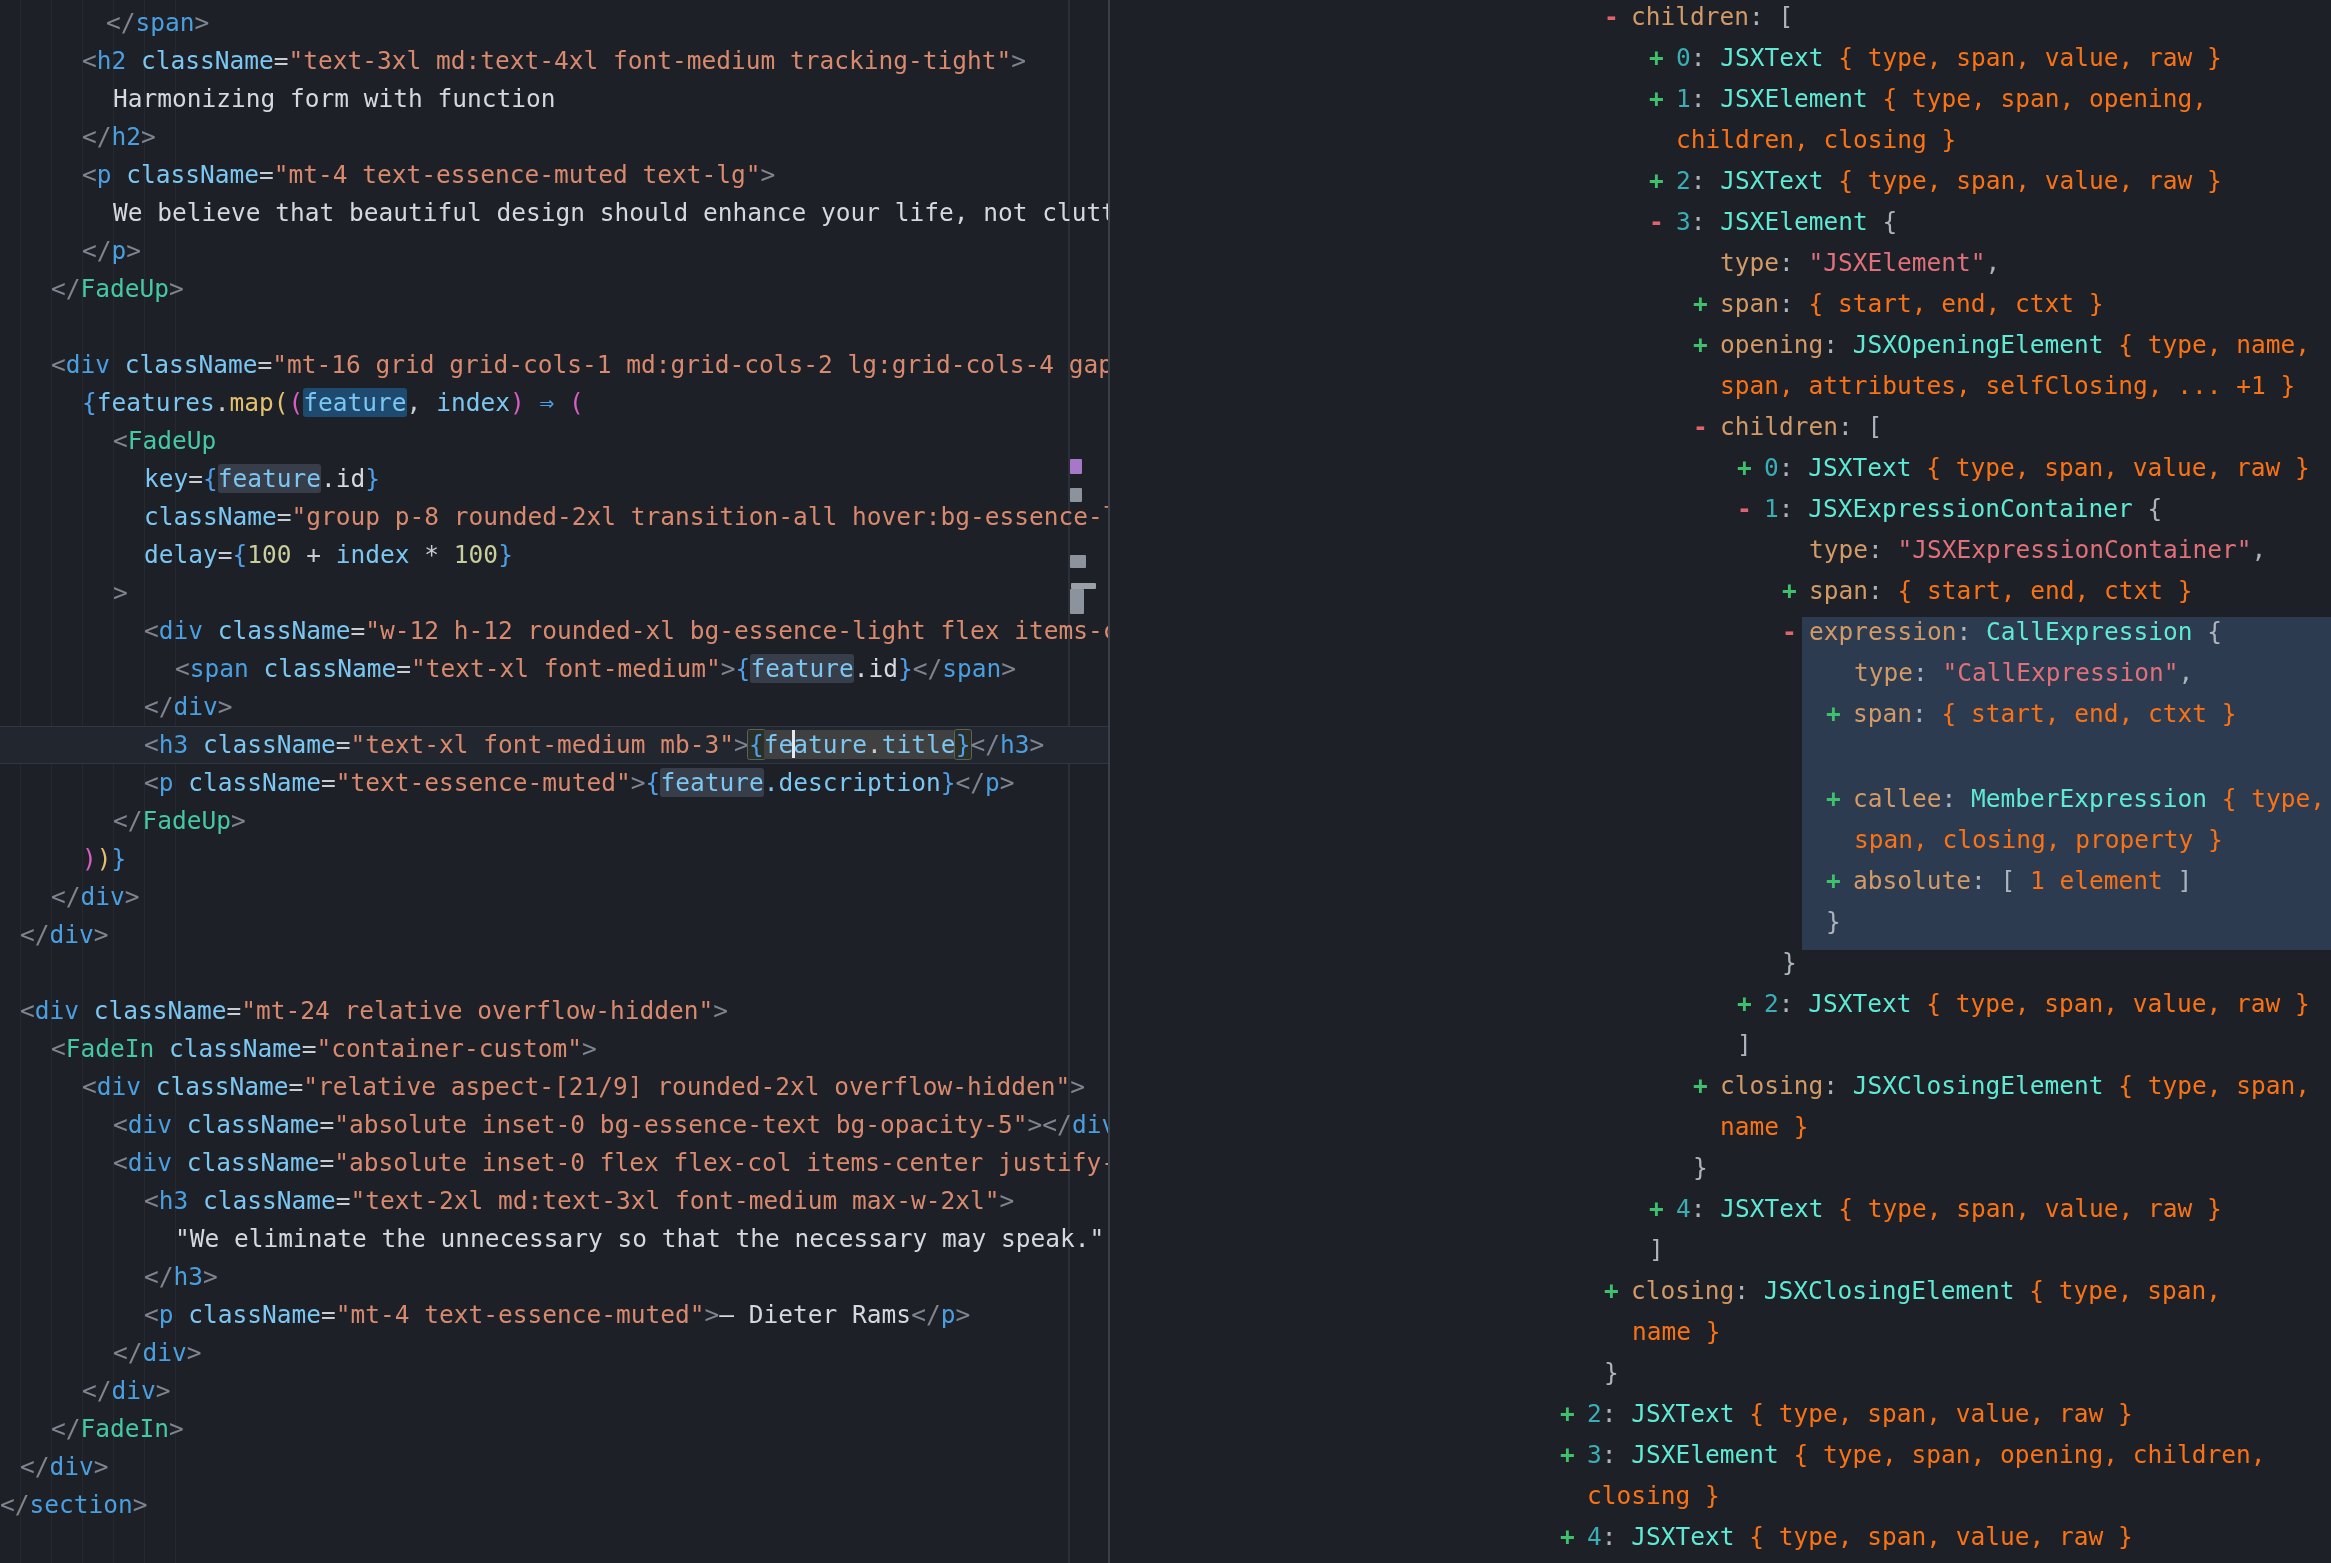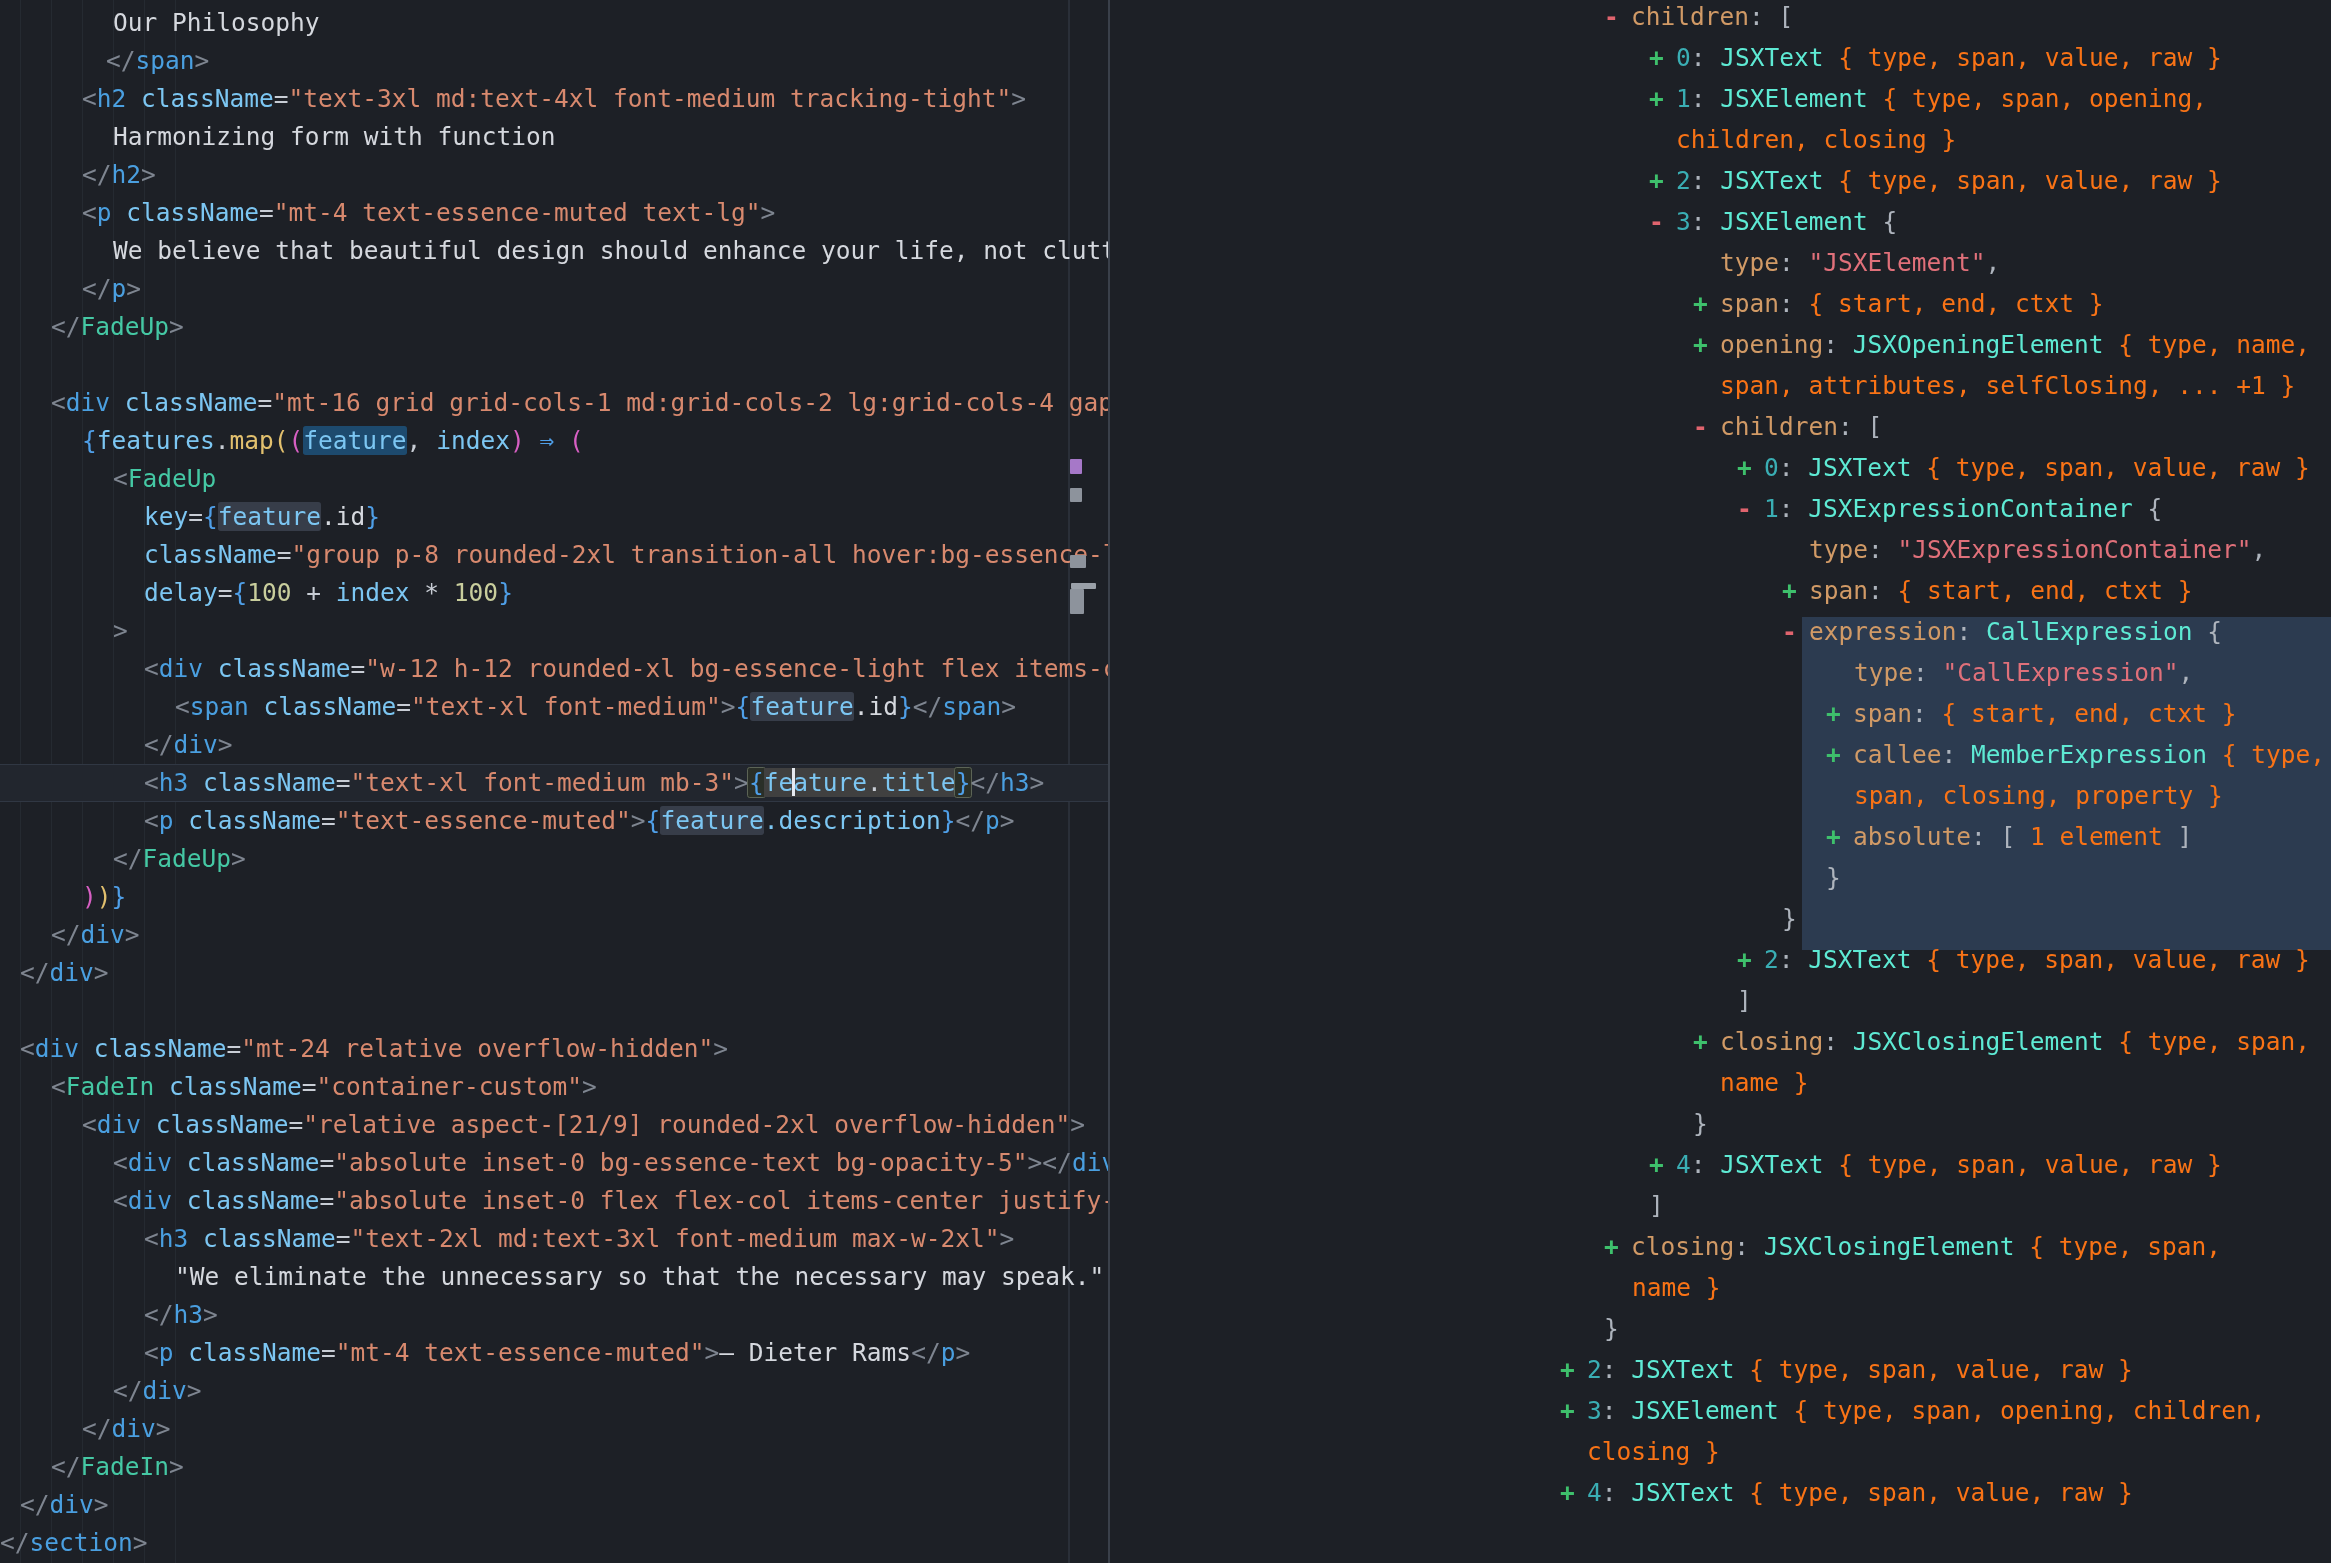--- a/index.html
+++ b/index.html
@@ -43,21 +43,20 @@
 <div id="stage">
 
   <div id="editor">
     <div class="guide" style="left:20px"></div>
     <div class="guide" style="left:51px"></div>
     <div class="guide" style="left:82px"></div>
     <div class="guide" style="left:113px"></div>
     <div class="guide" style="left:144px"></div>
     <div class="guide" style="left:175px"></div>
     <div id="code-lines">
-        <div class="cl" style="padding-left: 113px;"><span class="txt">Our Philosophy</span></div>
         <div class="cl" style="padding-left: 82px; margin-left: 24px;"><span class="pn">&lt;/</span><span class="tag">span</span><span class="pn">&gt;</span></div>
         <div class="cl" style="padding-left: 82px;"><span class="pn">&lt;</span><span class="tag">h2</span><span class="op"> </span><span class="att">className</span><span class="op">=</span><span class="str">"text-3xl md:text-4xl font-medium tracking-tight"</span><span class="pn">&gt;</span></div>
         <div class="cl" style="padding-left: 113px;"><span class="txt">Harmonizing form with function</span></div>
         <div class="cl" style="padding-left: 82px;"><span class="pn">&lt;/</span><span class="tag">h2</span><span class="pn">&gt;</span></div>
         <div class="cl" style="padding-left: 82px;"><span class="pn">&lt;</span><span class="tag">p</span><span class="op"> </span><span class="att">className</span><span class="op">=</span><span class="str">"mt-4 text-essence-muted text-lg"</span><span class="pn">&gt;</span></div>
         <div class="cl" style="padding-left: 113px;"><span class="txt">We believe that beautiful design should enhance your life, not clutter it.</span></div>
         <div class="cl" style="padding-left: 82px;"><span class="pn">&lt;/</span><span class="tag">p</span><span class="pn">&gt;</span></div>
         <div class="cl" style="padding-left: 51px;"><span class="pn">&lt;/</span><span class="cmp">FadeUp</span><span class="pn">&gt;</span></div>
         <div class="cl"></div>
         <div class="cl" style="padding-left: 51px;"><span class="pn">&lt;</span><span class="tag">div</span><span class="op"> </span><span class="att">className</span><span class="op">=</span><span class="str">"mt-16 grid grid-cols-1 md:grid-cols-2 lg:grid-cols-4 gap-8"</span></div>
@@ -118,21 +117,21 @@
         <div class="al" style="padding-left: 583px;"><span class="mk amp">+</span><span class="ak">opening</span><span class="au">: </span><span class="an">JSXOpeningElement</span><span class="ap"> { type, name,</span></div>
         <div class="al" style="padding-left: 610px;"><span class="ap">span, attributes, selfClosing, ... +1 }</span></div>
         <div class="al" style="padding-left: 583px;"><span class="mk amm">-</span><span class="ak">children</span><span class="au">: [</span></div>
         <div class="al" style="padding-left: 627px;"><span class="mk amp">+</span><span class="ai">0</span><span class="au">: </span><span class="an">JSXText</span><span class="ap"> { type, span, value, raw }</span></div>
         <div class="al" style="padding-left: 627px;"><span class="mk amm">-</span><span class="ai">1</span><span class="au">: </span><span class="an">JSXExpressionContainer</span><span class="au"> {</span></div>
         <div class="al" style="padding-left: 699px;"><span class="ak">type</span><span class="au">: </span><span class="as">"JSXExpressionContainer"</span><span class="au">,</span></div>
         <div class="al" style="padding-left: 672px;"><span class="mk amp">+</span><span class="ak">span</span><span class="au">: </span><span class="ap">{ start, end, ctxt }</span></div>
         <div class="al" style="padding-left: 672px;"><span class="mk amm">-</span><span class="ak">expression</span><span class="au">: </span><span class="an">CallExpression</span><span class="au"> {</span></div>
         <div class="al" style="padding-left: 744px;"><span class="ak">type</span><span class="au">: </span><span class="as">"CallExpression"</span><span class="au">,</span></div>
         <div class="al" style="padding-left: 716px;"><span class="mk amp">+</span><span class="ak">span</span><span class="au">: </span><span class="ap">{ start, end, ctxt }</span></div>
-        <div class="al" style="padding-left: 716px;"><span class="mk amp">+</span><span class="ak">callee</span><span class="au">: </span><span class="an">MemberExpression</span><span class="ap"> { type,</span></div>
+        <div class="al" style="padding-left: 716px; margin-top: 44px;"><span class="mk amp">+</span><span class="ak">callee</span><span class="au">: </span><span class="an">MemberExpression</span><span class="ap"> { type,</span></div>
         <div class="al" style="padding-left: 744px;"><span class="ap">span, closing, property }</span></div>
         <div class="al" style="padding-left: 716px;"><span class="mk amp">+</span><span class="ak">absolute</span><span class="au">: </span><span class="au">[ </span><span class="ap">1 element</span><span class="au"> ]</span></div>
         <div class="al" style="padding-left: 716px;"><span class="au">}</span></div>
         <div class="al" style="padding-left: 672px;"><span class="au">}</span></div>
         <div class="al" style="padding-left: 627px;"><span class="mk amp">+</span><span class="ai">2</span><span class="au">: </span><span class="an">JSXText</span><span class="ap"> { type, span, value, raw }</span></div>
         <div class="al" style="padding-left: 627px;"><span class="au">]</span></div>
         <div class="al" style="padding-left: 583px;"><span class="mk amp">+</span><span class="ak">closing</span><span class="au">: </span><span class="an">JSXClosingElement</span><span class="ap"> { type, span,</span></div>
         <div class="al" style="padding-left: 610px;"><span class="ap">name }</span></div>
         <div class="al" style="padding-left: 583px;"><span class="au">}</span></div>
         <div class="al" style="padding-left: 539px;"><span class="mk amp">+</span><span class="ai">4</span><span class="au">: </span><span class="an">JSXText</span><span class="ap"> { type, span, value, raw }</span></div>

